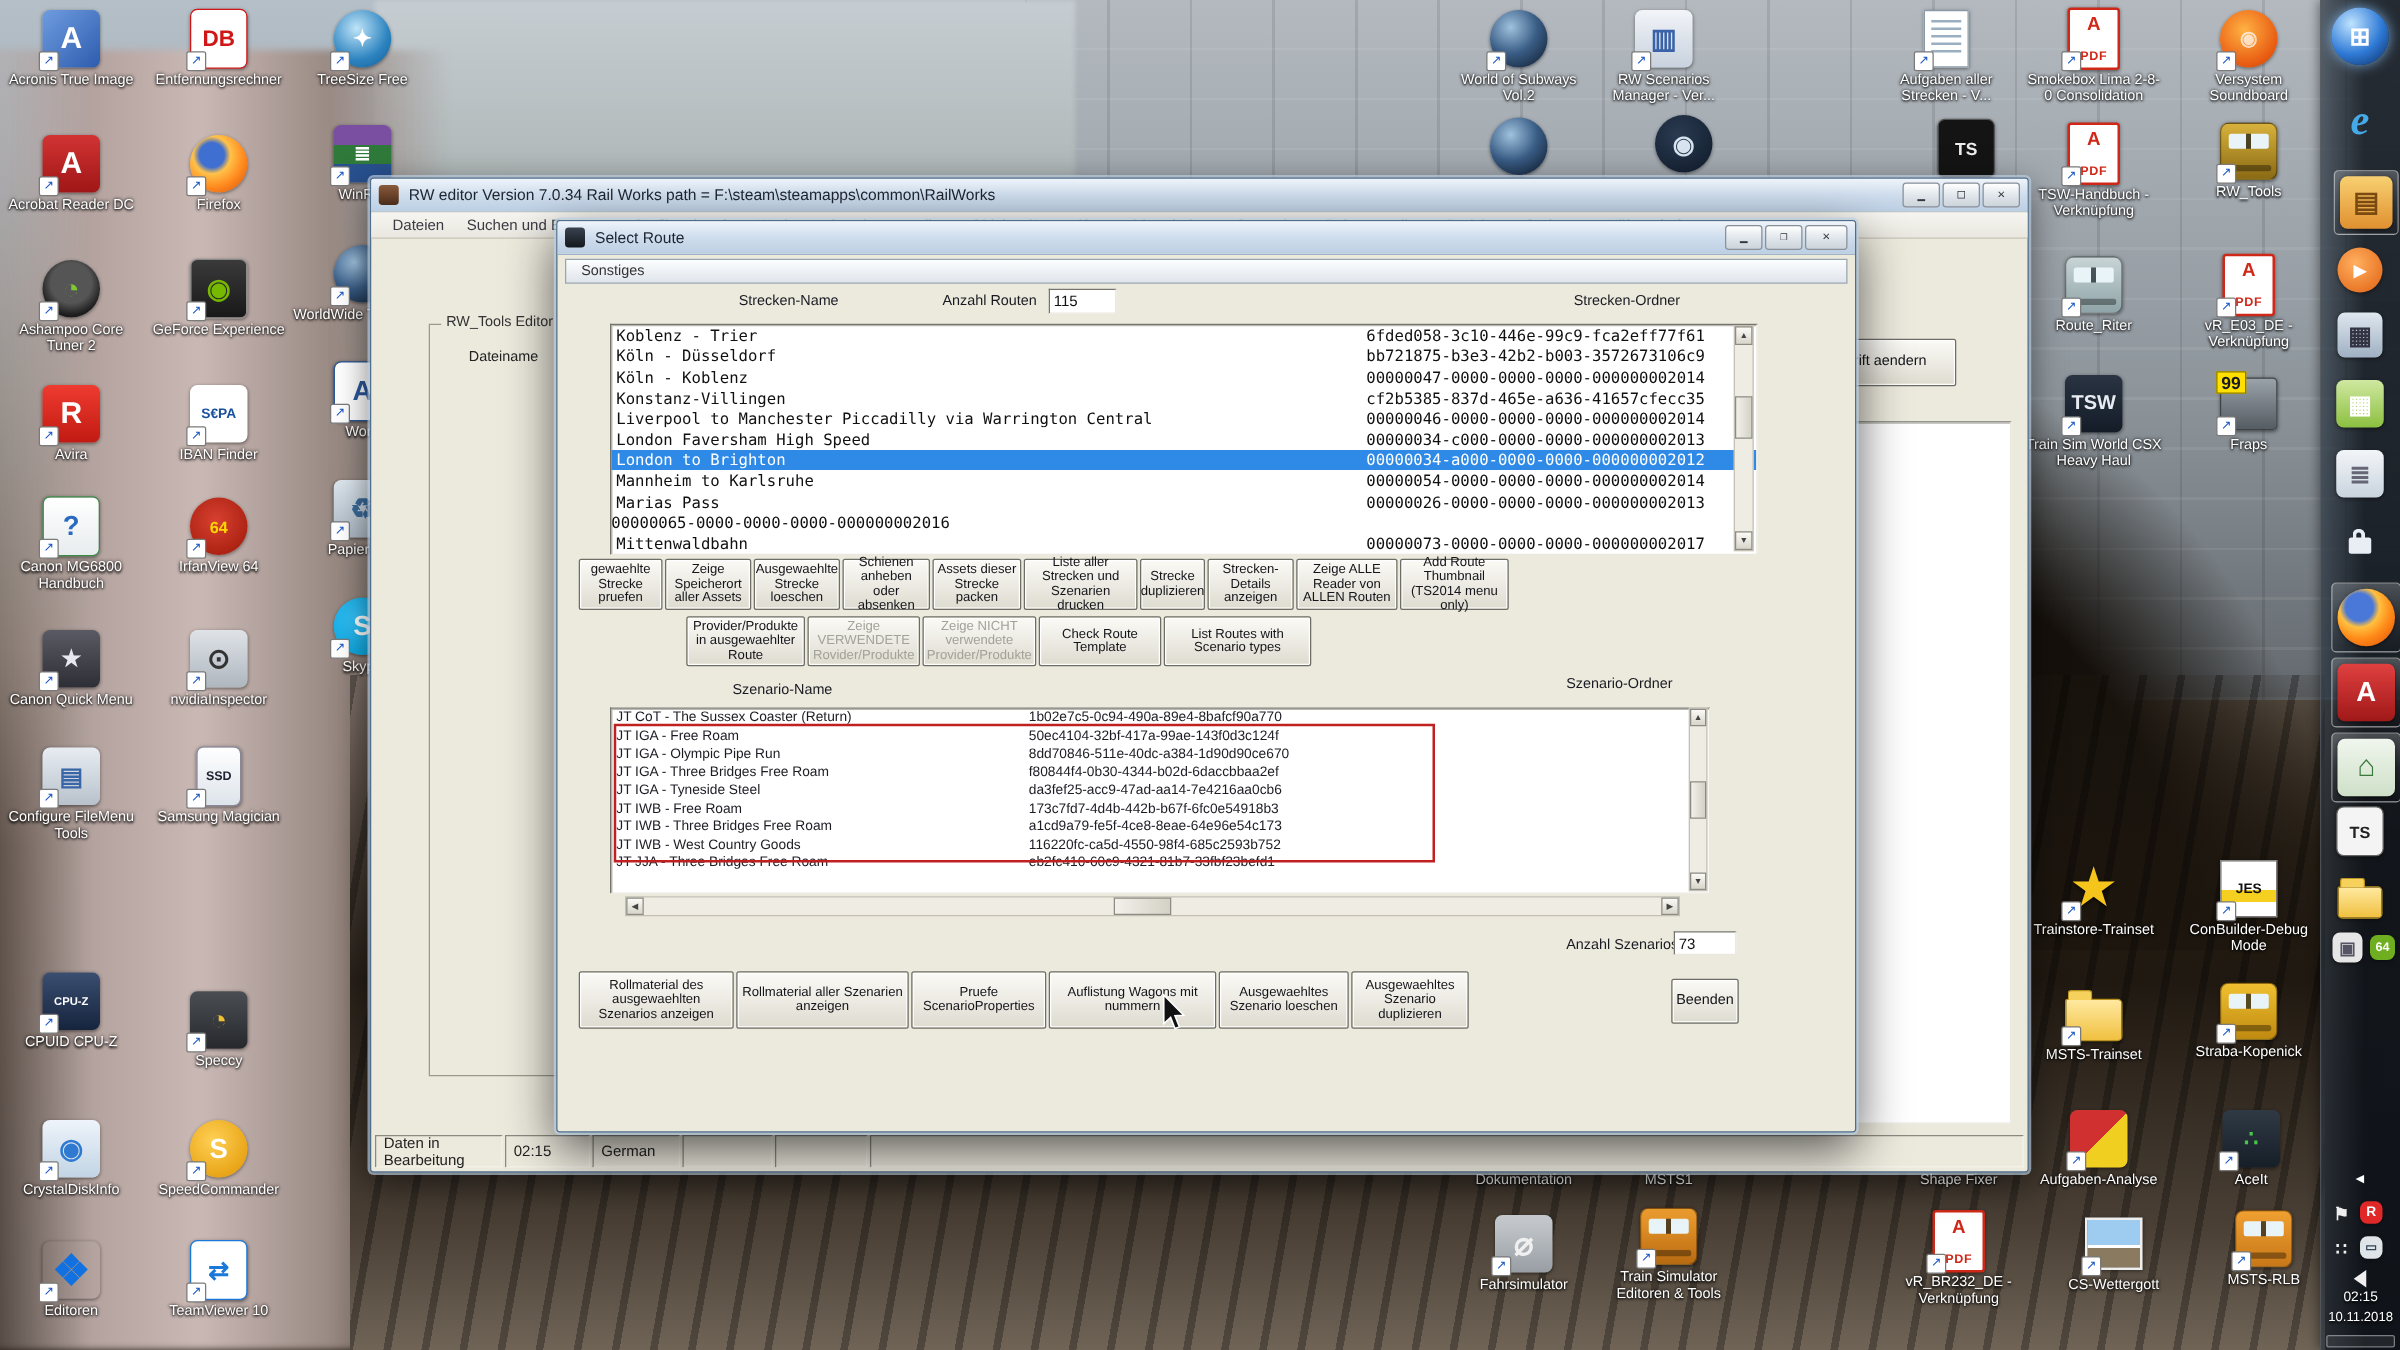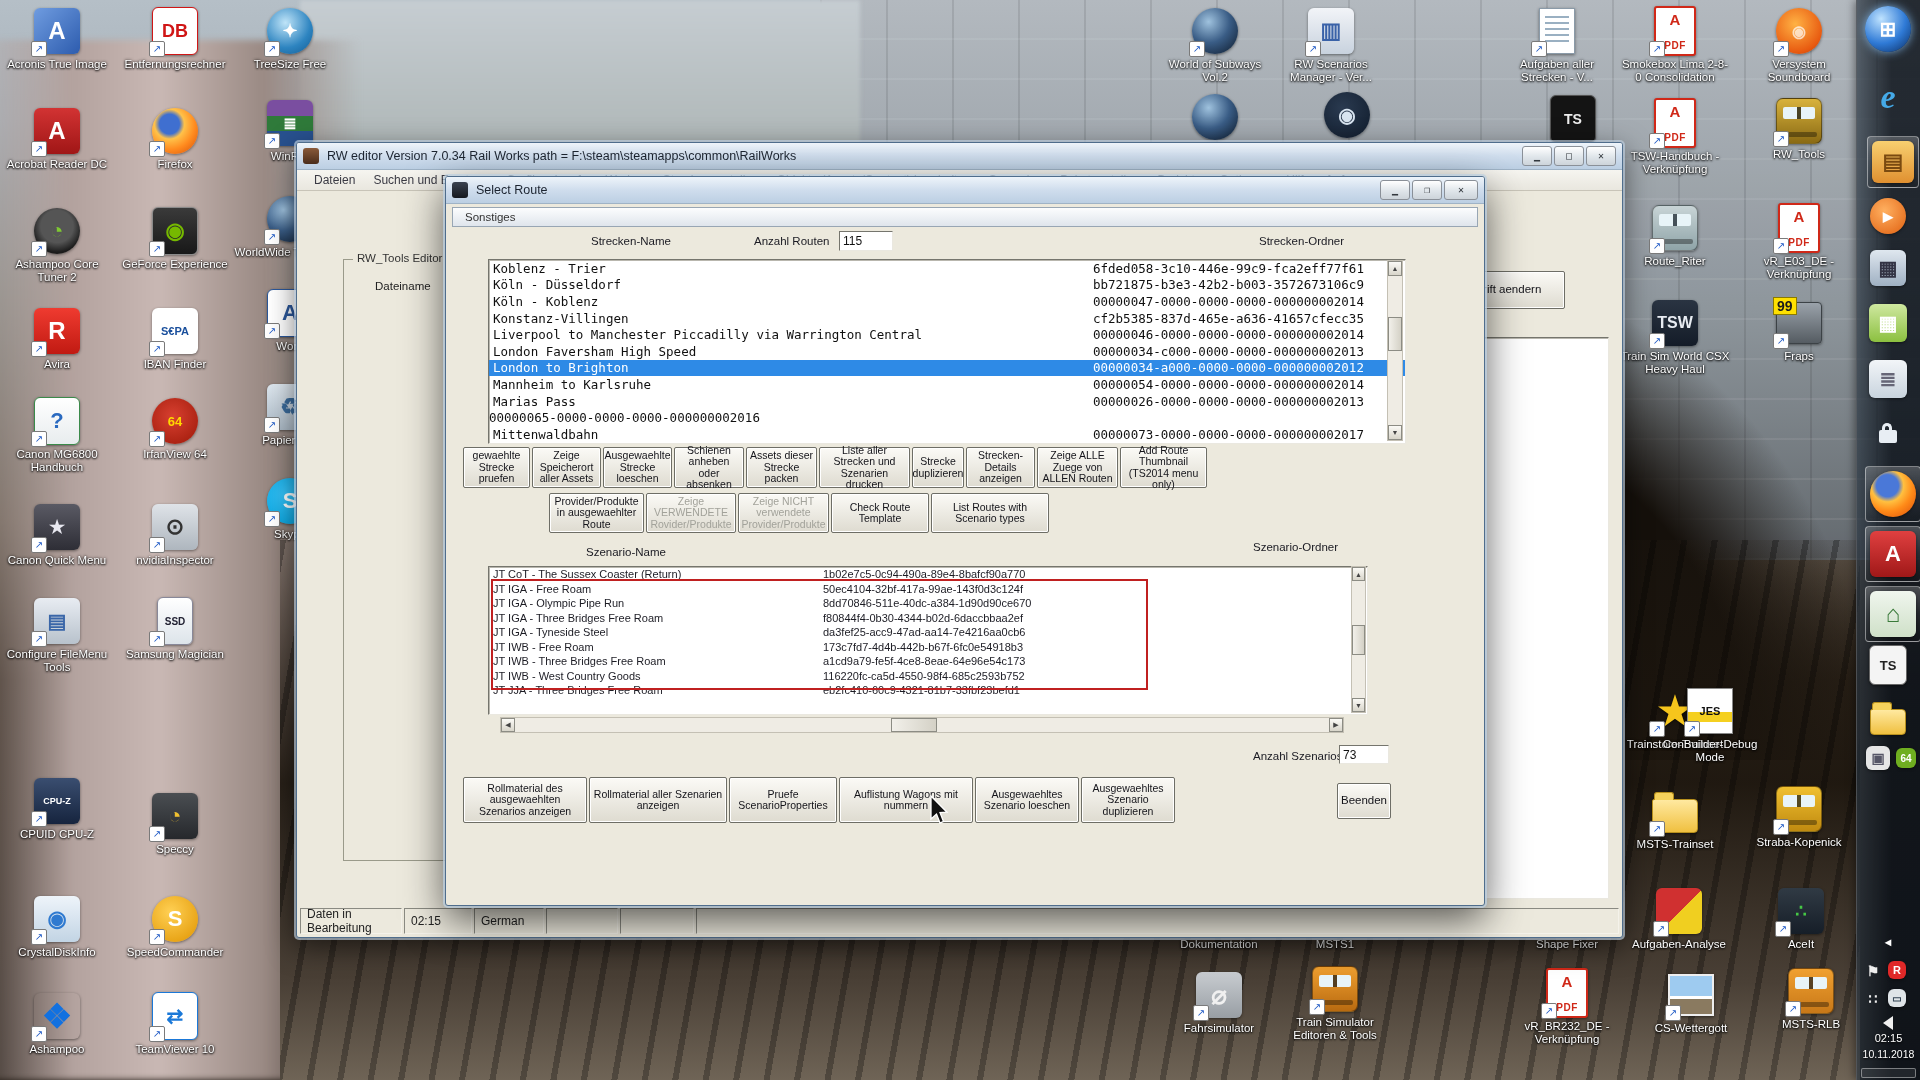--- a/index.html
+++ b/index.html
@@ -205,21 +205,21 @@
           <div class="ic-tile" style="width: 46px; height: 46px; background: linear-gradient(rgb(238, 244, 250), rgb(194, 212, 228)); color: rgb(47, 122, 208); font-size: 22px;">◉</div>
           <div class="sc">↗</div>
         </div>
         <div class="lbl">CrystalDiskInfo</div>
       </div>
       <div class="dicon" style="left: 1px; top: 993px;">
         <div class="icwrap">
           <div class="ic-tile" style="width: 46px; height: 46px; background: none; color: rgb(18, 113, 224); font-size: 34px;">❖</div>
           <div class="sc">↗</div>
         </div>
-        <div class="lbl">Ashampoo</div>
+        <div class="lbl">Editoren</div>
       </div>
       <div class="dicon" style="left: 119px; top: 8px;">
         <div class="icwrap">
           <div class="ic-tile" style="width: 46px; height: 46px; background: rgb(255, 255, 255); border: 1px solid rgb(208, 22, 22); color: rgb(208, 22, 22); font-size: 18px;">DB</div>
           <div class="sc">↗</div>
         </div>
         <div class="lbl">Entfernungsrechner</div>
       </div>
       <div class="dicon" style="left: 119px; top: 108px;">
         <div class="icwrap">
@@ -438,21 +438,21 @@
         </div>
         <div class="lbl">Fraps</div>
       </div>
       <div class="dicon" style="left: 1619px; top: 688px;">
         <div class="icwrap">
           <div class="ic-star">★</div>
           <div class="sc">↗</div>
         </div>
         <div class="lbl">Trainstore-Trainset</div>
       </div>
-      <div class="dicon" style="left: 1654px; top: 688px;">
+      <div class="dicon" style="left: 1743px; top: 688px;">
         <div class="icwrap">
           <div class="ic-jes">JES</div>
           <div class="sc">↗</div>
         </div>
         <div class="lbl">ConBuilder-Debug Mode</div>
       </div>
       <div class="dicon" style="left: 1619px; top: 788px;">
         <div class="icwrap">
           <div class="ic-folder"></div>
           <div class="sc">↗</div>
@@ -629,21 +629,21 @@
 
     <div id="rbrow1" style="position:absolute;left:17px;top:270px;height:41px;display:flex;gap:2px;">
         <div class="wbtn" style="width: 67px; height: 41px;">gewaehlte Strecke pruefen</div>
         <div class="wbtn" style="width: 69px; height: 41px;">Zeige Speicherort aller Assets</div>
         <div class="wbtn" style="width: 69px; height: 41px;">Ausgewaehlte Strecke loeschen</div>
         <div class="wbtn" style="width: 70px; height: 41px;">Schienen anheben oder absenken</div>
         <div class="wbtn" style="width: 71px; height: 41px;">Assets dieser Strecke packen</div>
         <div class="wbtn" style="width: 91px; height: 41px;">Liste aller Strecken und Szenarien drucken</div>
         <div class="wbtn" style="width: 52px; height: 41px;">Strecke duplizieren</div>
         <div class="wbtn" style="width: 69px; height: 41px;">Strecken-Details anzeigen</div>
-        <div class="wbtn" style="width: 81px; height: 41px;">Zeige ALLE Zuege von ALLEN Routen</div>
+        <div class="wbtn" style="width: 81px; height: 41px;">Zeige ALLE Reader von ALLEN Routen</div>
         <div class="wbtn" style="width: 87px; height: 41px;">Add Route Thumbnail (TS2014 menu only)</div>
       </div>
     <div id="rbrow2" style="position:absolute;left:103px;top:316px;height:40px;display:flex;gap:2px;">
         <div class="wbtn" style="width: 95px; height: 40px;">Provider/Produkte in ausgewaehlter Route</div>
         <div class="wbtn dis" style="width: 90px; height: 40px;">Zeige VERWENDETE Rovider/Produkte</div>
         <div class="wbtn dis" style="width: 91px; height: 40px;">Zeige NICHT verwendete Provider/Produkte</div>
         <div class="wbtn" style="width: 98px; height: 40px;">Check Route Template</div>
         <div class="wbtn" style="width: 118px; height: 40px;">List Routes with Scenario types</div>
       </div>
 

